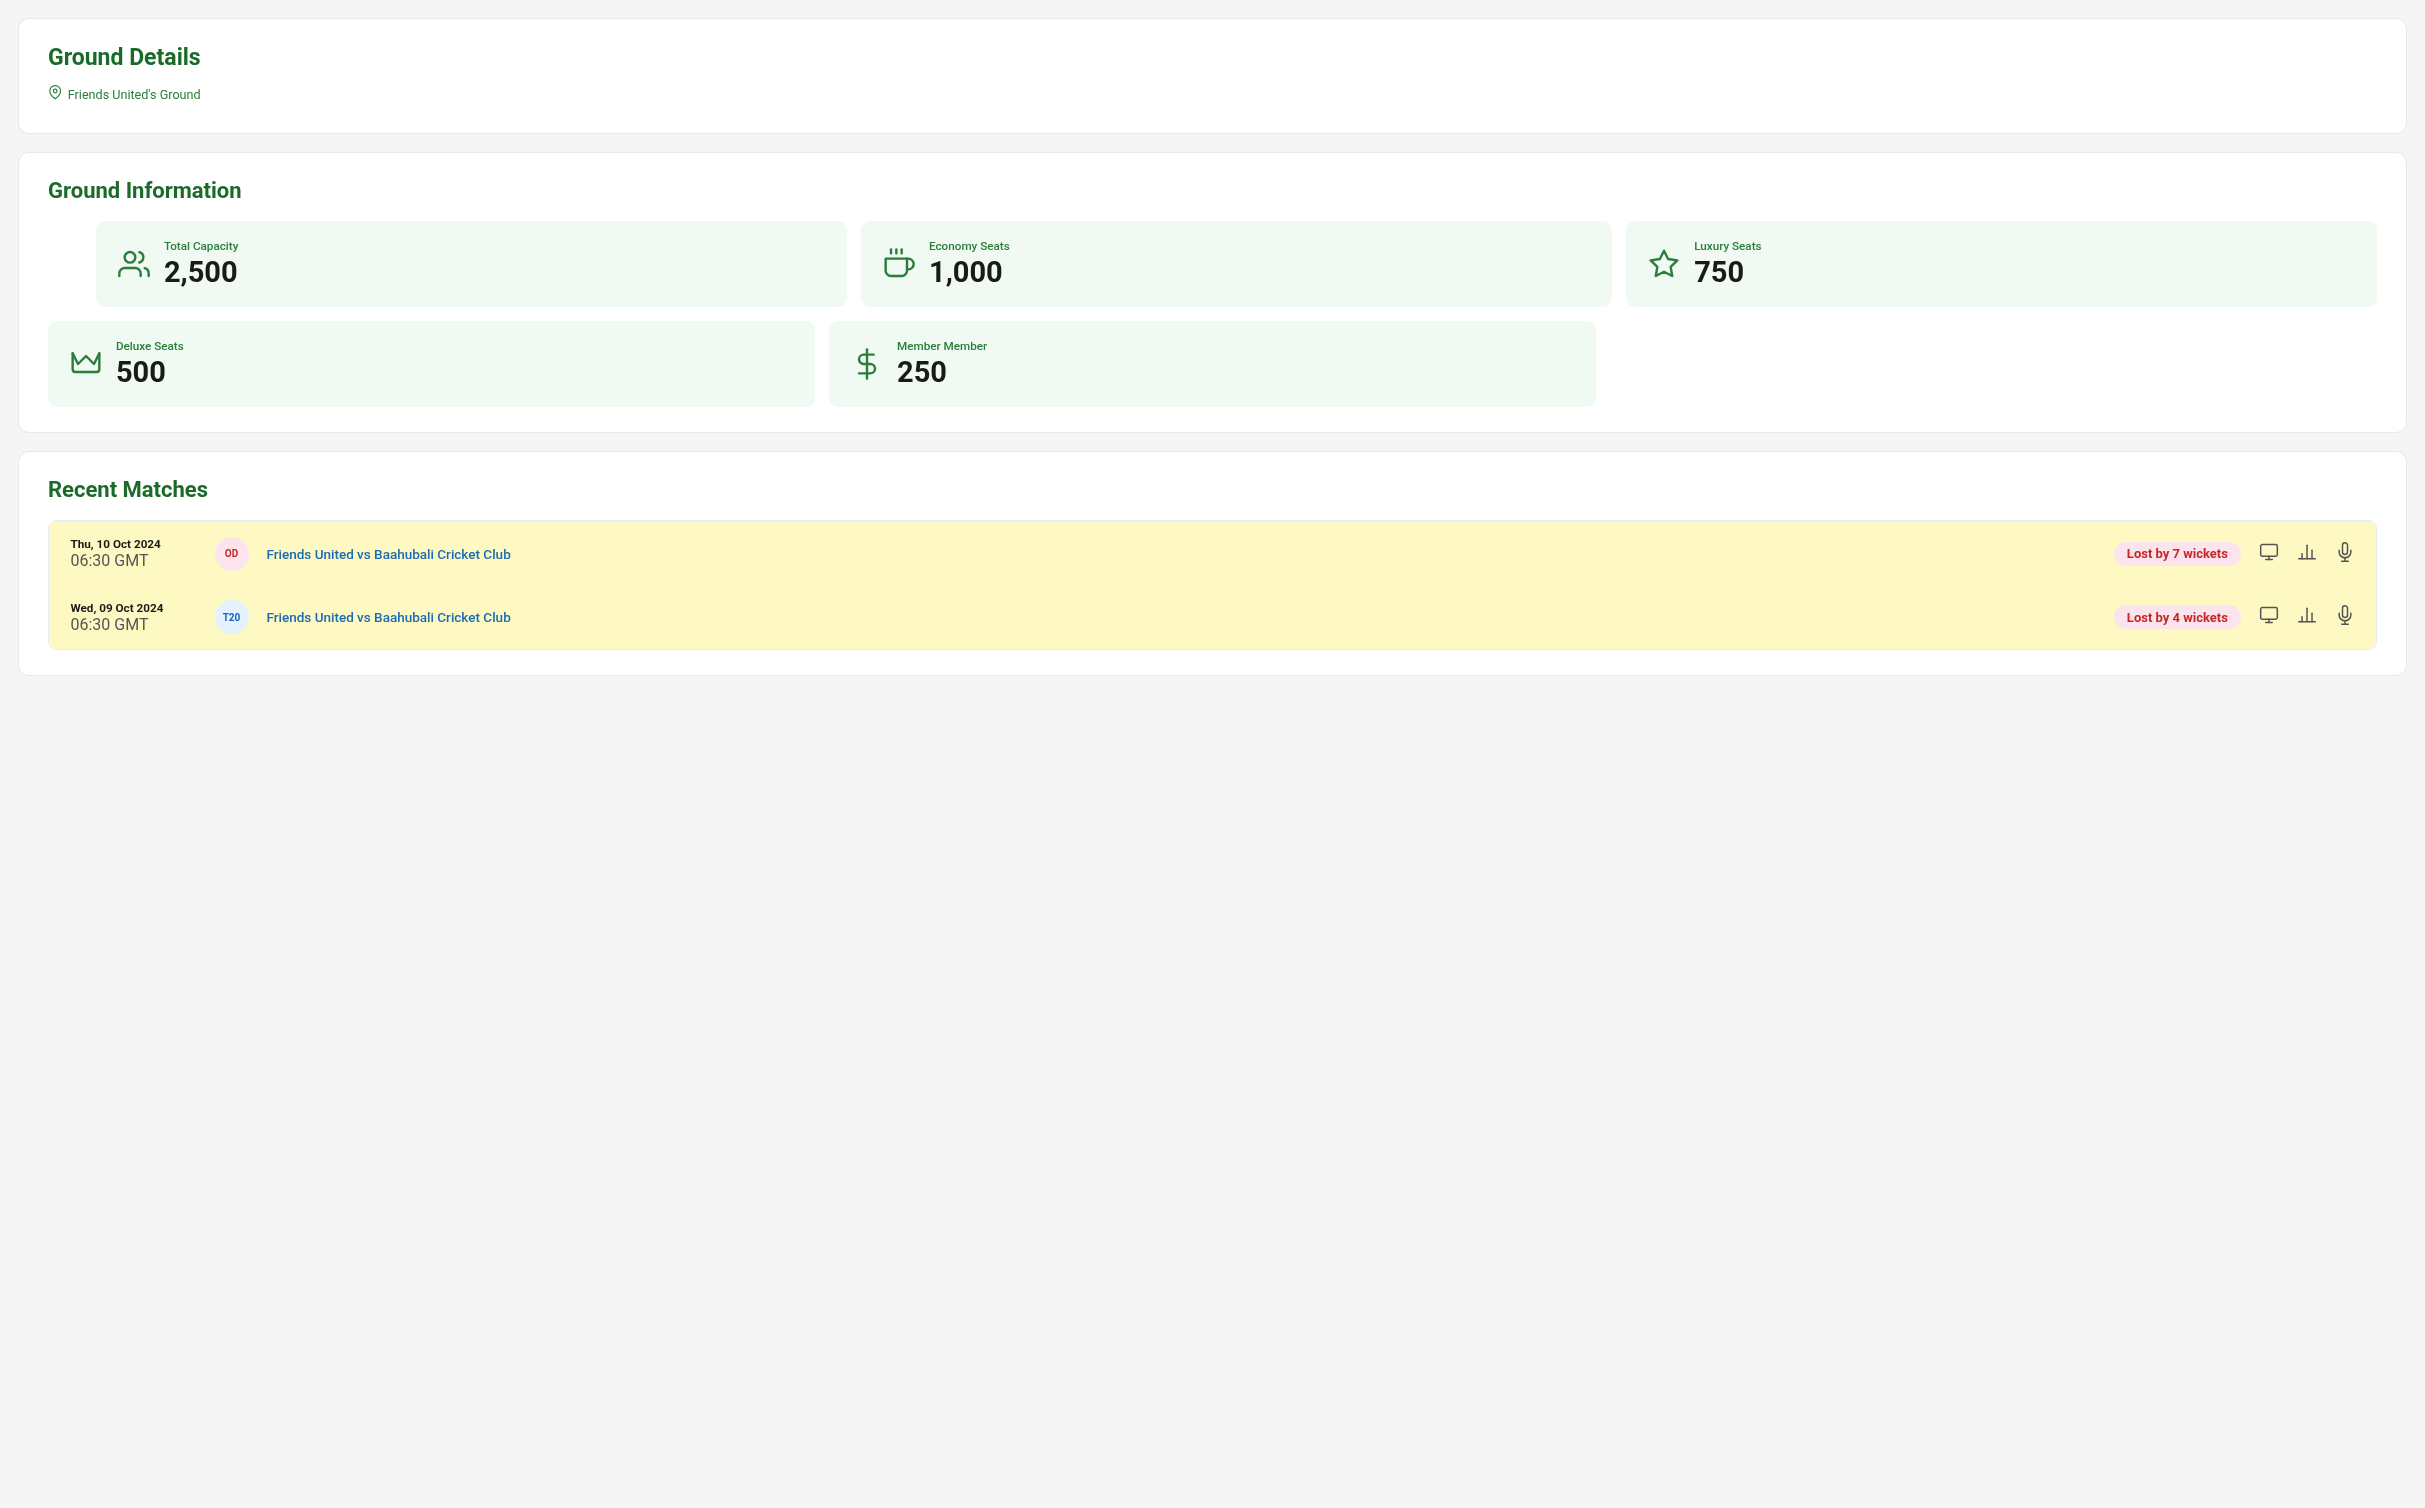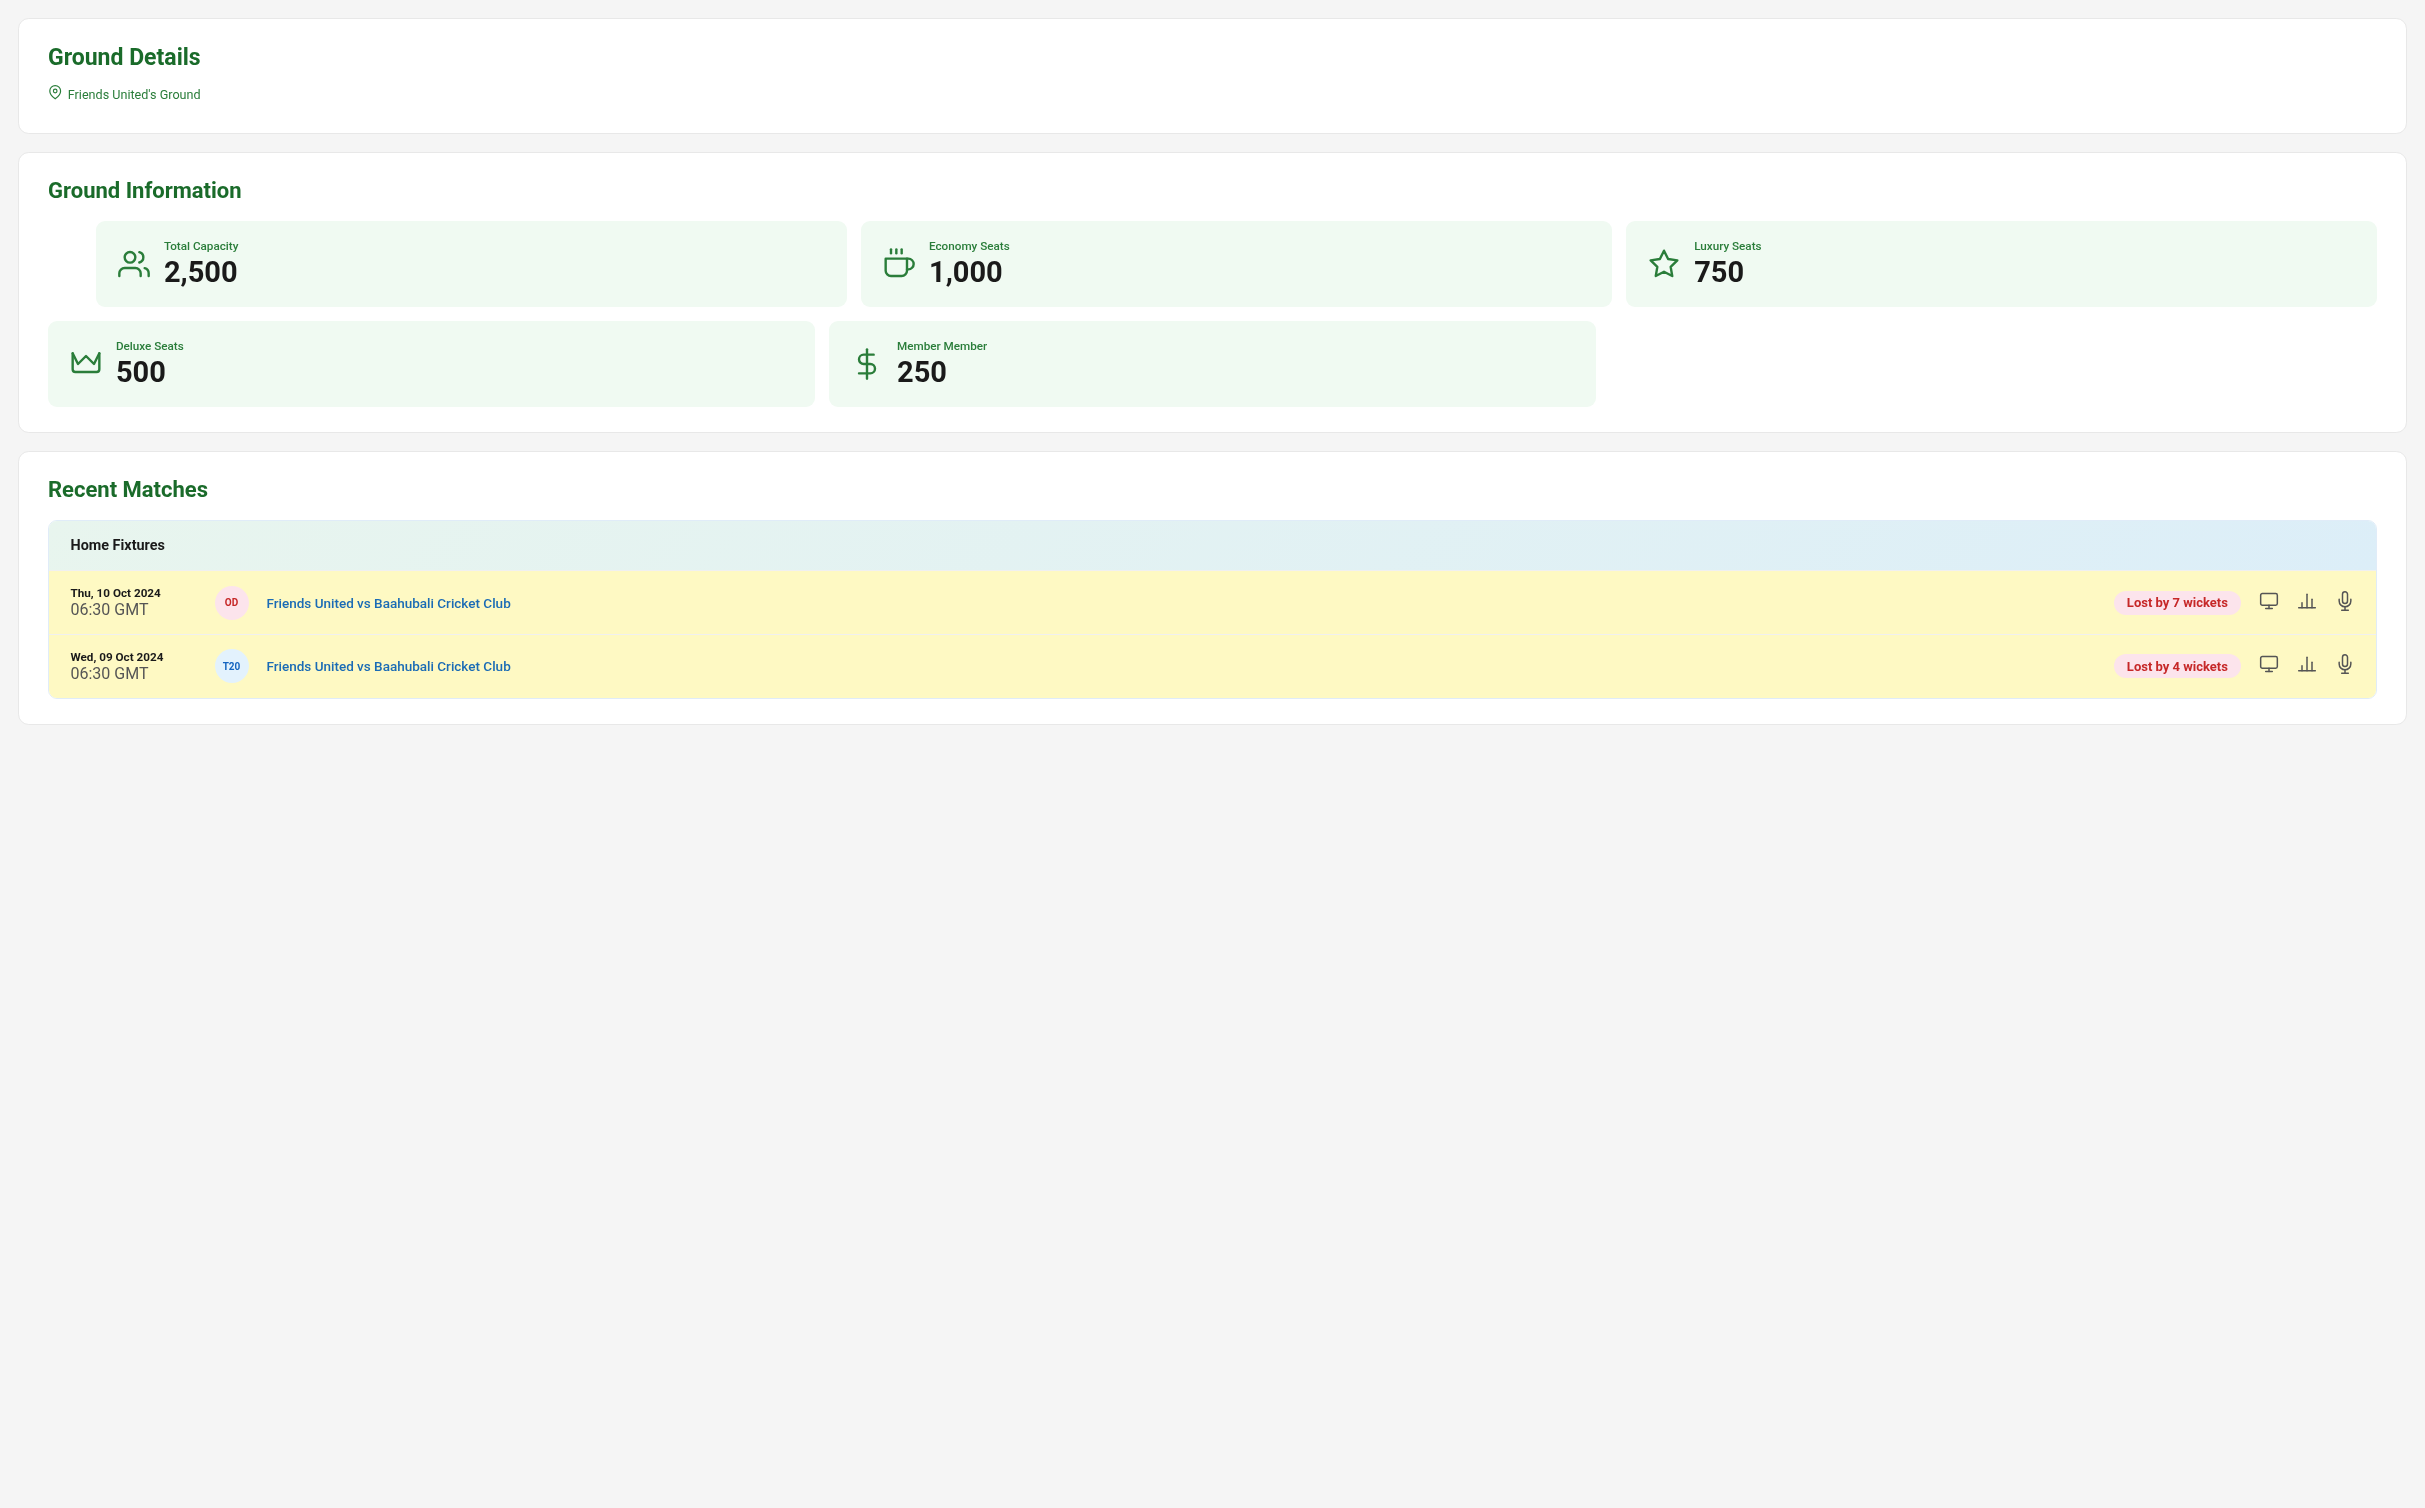--- a/index.html
+++ b/index.html
@@ -301,23 +301,20 @@
     </div>
 
     <div></div>
   </div>
 </div>
 
 <div class="recent-matches-section">
   <h2 class="section-title">Recent Matches</h2>
 
   <div class="fixtures-container">
-    <div class="fixtures-header">
-      <span class="fixtures-header-title">Home Fixtures</span>
-    </div>
 
     <div class="match-row">
       <div class="match-datetime">
         <div class="match-date">Thu, 10 Oct 2024</div>
         <div class="match-time">06:30 GMT</div>
       </div>
       <div class="match-type-badge badge-od">OD</div>
       <div class="match-title">Friends United vs Baahubali Cricket Club</div>
       <div class="result-badge result-lost">Lost by 7 wickets</div>
       <div class="match-actions">

